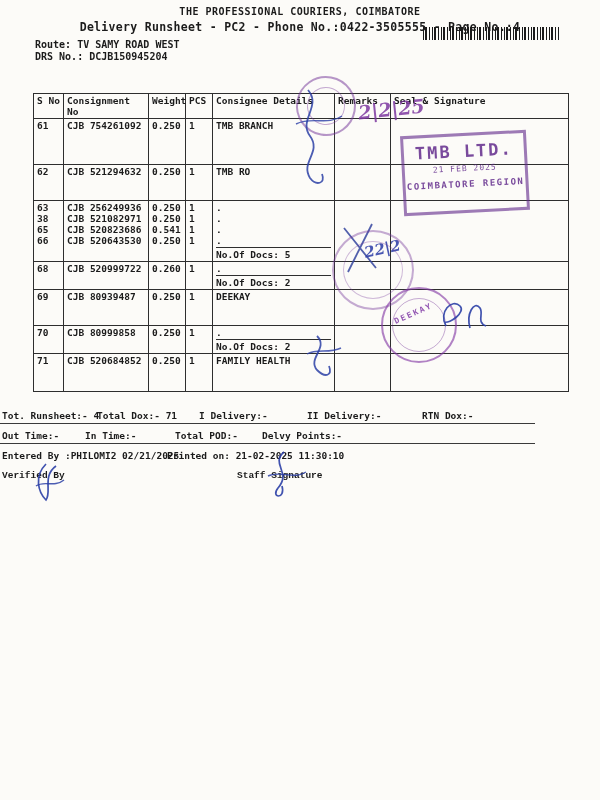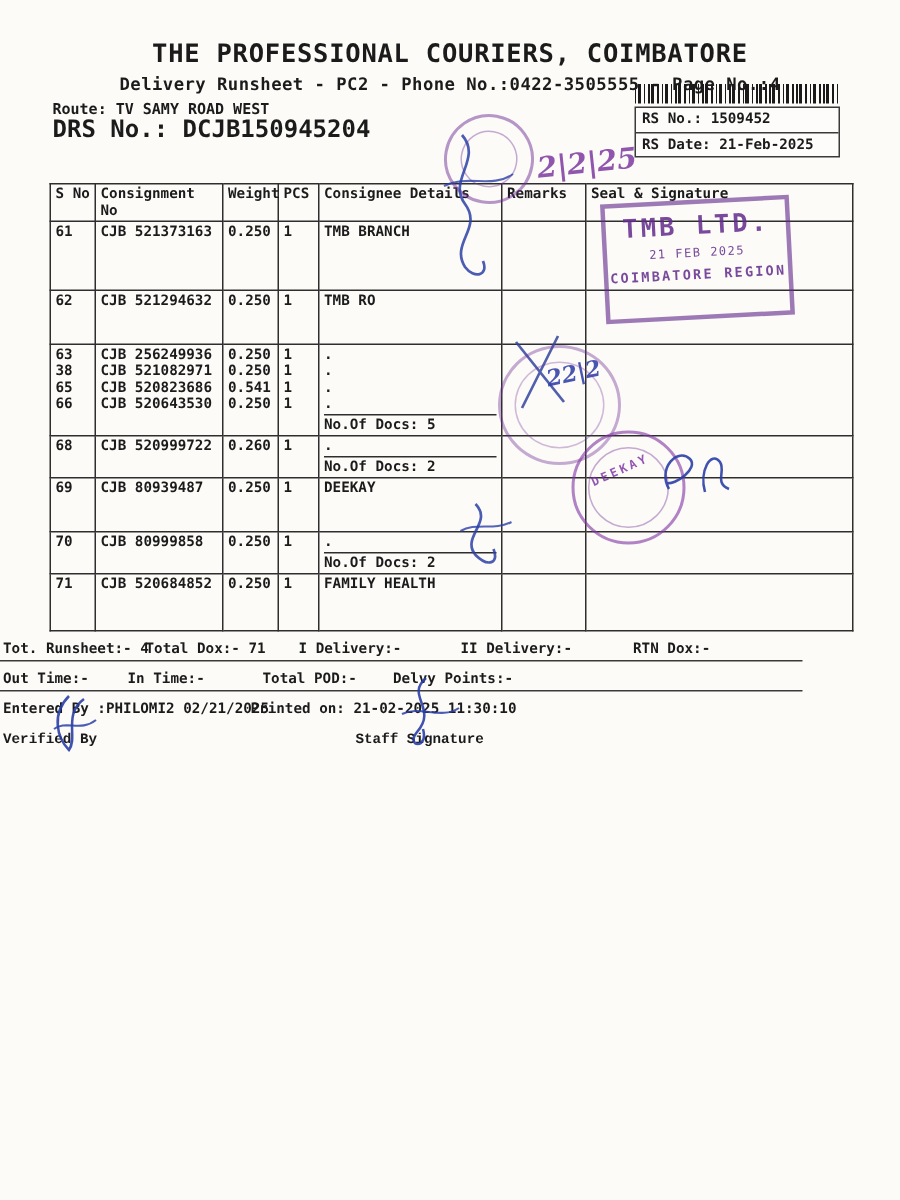--- a/index.html
+++ b/index.html
@@ -1,33 +1,33 @@
 <!DOCTYPE html>
 <html><head>
 <meta charset="utf-8">
 <style>
   * { margin:0; padding:0; box-sizing:border-box; }
   html,body { background:#ffffff; }
   body { width:600px; height:800px; font-family:"DejaVu Sans Mono", monospace; color:#1b1b1b; }
   .page { position:relative; width:600px; height:800px; background:#fcfbf8; overflow:hidden; }
 
-  .title { text-align:center; font-weight:bold; font-size:17px; padding-top:6px; letter-spacing:.5px;margin-top:20px; }
+  .title { text-align:center; font-weight:bold; font-size:10px; padding-top:6px; letter-spacing:.5px; }
   .subtitle { text-align:center; font-weight:bold; font-size:11.5px; margin-top:3px; letter-spacing:.3px; }
 
   .info { position:relative; margin:5px 0 0 35px; font-size:10px; font-weight:bold; line-height:11.5px; height:48px; }
   .info .pair { white-space:pre; }
-  .drsline { font-size:16px; }
+  .drsline { font-size:10px; }
 
   .rsbox { position:absolute; left:388px; top:-12px; width:137px; }
   .barcode { height:13px; background:repeating-linear-gradient(90deg,#1a1a1a 0 1px,transparent 1px 2px,#1a1a1a 2px 4px,transparent 4px 6px,#1a1a1a 6px 7px,transparent 7px 9px); margin-bottom:2px; }
   .rsinner { border:1px solid #3a3a3a; font-size:9.5px; font-weight:bold; background:rgba(255,255,255,.4); }
   .rsinner .rrow { padding:2px 4px; }
   .rsinner .rrow + .rrow { border-top:1px solid #3a3a3a; }
 
-  table { border-collapse:collapse; margin:6px 0 0 33px; width:535px; table-layout:fixed; }
+  table { border-collapse:collapse; margin:6px 0 12px 33px; width:535px; table-layout:fixed; }
   th,td { border:1px solid #2e2e2e; vertical-align:top; text-align:left; padding:1px 3px; font-size:9.5px; font-weight:bold; }
   th { height:14px; }
   .ln { line-height:11px; white-space:nowrap; overflow:hidden; }
   .docs { line-height:11px; border-top:1px solid #2e2e2e; margin-top:1px; padding-top:1px; }
   tr.h46 td { height:46px; } tr.h36 td { height:36px; } tr.h56 td { height:56px; }
   tr.h38 td { height:38px; } tr.h28 td { height:28px; } tr.h24 td { height:24px; }
 
   .summary { position:relative; width:535px; font-size:9.5px; font-weight:bold; }
   .sumrow { position:relative; height:20px; }
   .sumrow.rule { border-bottom:1px solid #3a3a3a; }
@@ -61,24 +61,20 @@
 
   <div class="title">THE PROFESSIONAL COURIERS, COIMBATORE</div>
   <div class="subtitle">Delivery Runsheet - PC2 - Phone No.:0422-3505555 - Page No.:4</div>
 
   <div class="info">
     <div class="pair">Route: TV SAMY ROAD WEST</div>
     <div class="pair drsline">DRS No.: DCJB150945204</div>
 
     <div class="rsbox">
       <div class="barcode"></div>
-      <div class="rsinner">
-        <div class="rrow">RS No.: 1509452</div>
-        <div class="rrow">RS Date: 21-Feb-2025</div>
-      </div>
     </div>
   </div>
 
   <table>
     <colgroup>
       <col style="width:30px">
         <col style="width:85px">
         <col style="width:37px">
         <col style="width:27px">
       <col style="width:122px">
@@ -94,21 +90,21 @@
       <th>Consignee Details</th>
       <th>Remarks</th>
       <th>Seal &amp; Signature</th>
     </tr>
 
     <tr class="h46">
       <td>
             <div class="ln">61</div>
           </td>
       <td>
-            <div class="ln">CJB 521373163</div>
+            <div class="ln">CJB 754261092</div>
           </td>
       <td>
             <div class="ln">0.250</div>
           </td>
       <td>
             <div class="ln">1</div>
           </td>
       <td>
             <div class="ln">TMB BRANCH</div>
           </td>

